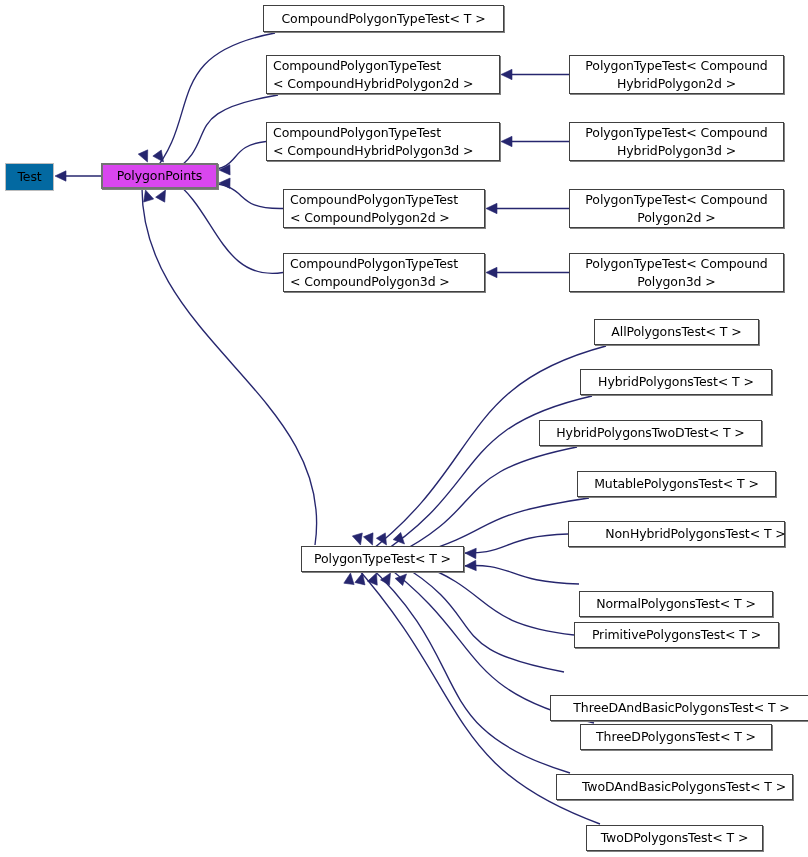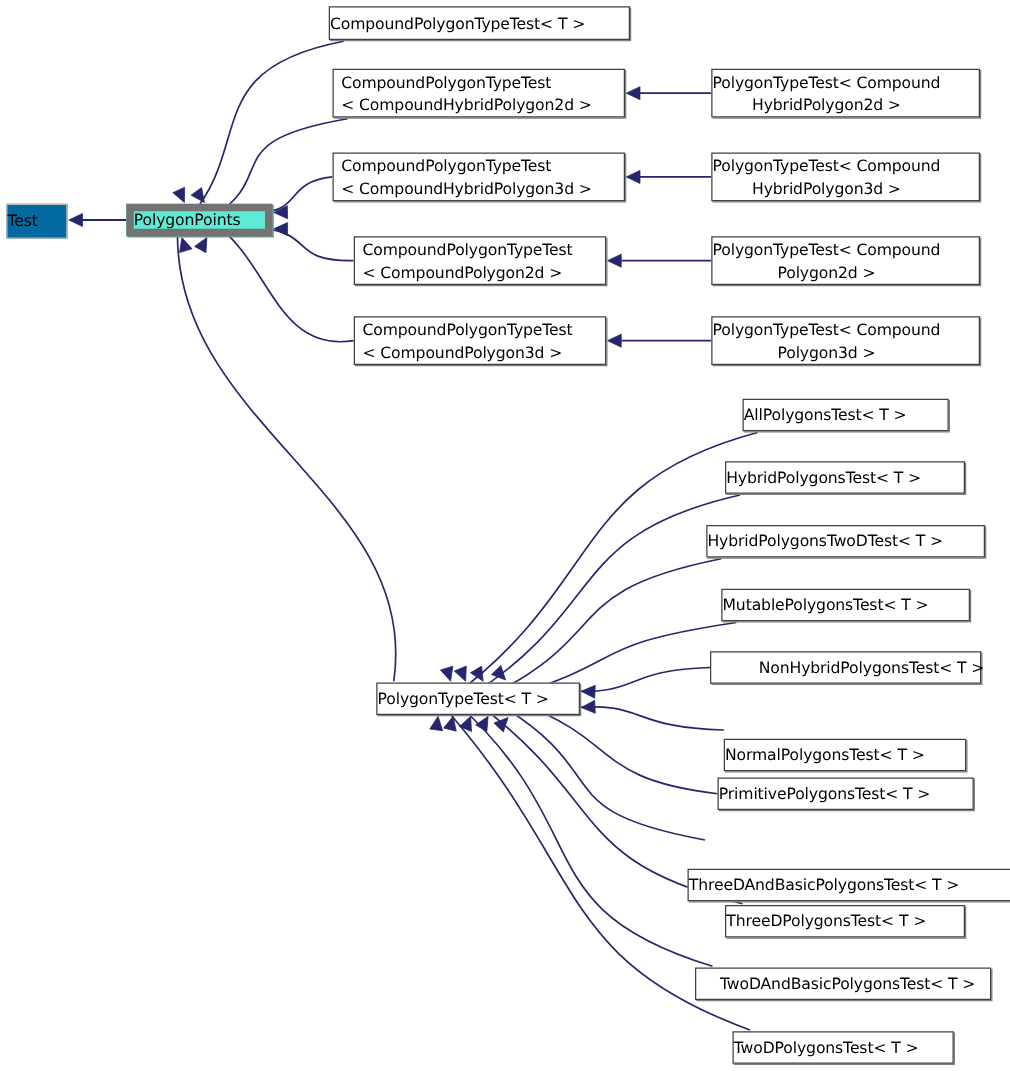--- a/index.html
+++ b/index.html
@@ -24,30 +24,30 @@
     pointer-events: none;
   }
   .node {
     position: absolute;
     box-sizing: border-box;
     background: #ffffff;
     border: 1px solid #404040;
     box-shadow: 1px 1px 0 0 #808080;
     display: flex;
     align-items: center;
-    justify-content: flex-start;
+    justify-content: center;
     font-size: 12.5px;
     color: #000000;
     line-height: 1.42;
     white-space: pre;
     letter-spacing: -0.1px;
   }
   .node.root {
-    background: #5eead4;
-    border: 6px solid #737373;
+    background: #d946ef;
+    border: 2px solid #737373;
   }
   .node.plain {
     border: 1px solid #bdbdbd;
     box-shadow: none;
     background: #0369a1;
   }
   .node.lefttext {
     justify-content: flex-start;
     padding-left: 6px;
   }
@@ -125,21 +125,21 @@
 HybridPolygon2d &gt;</span></div>
       <div class="node" style="left: 569px; top: 122px; width: 215px; height: 39px;"><span class="node-label">PolygonTypeTest&lt; Compound
 HybridPolygon3d &gt;</span></div>
       <div class="node" style="left: 569px; top: 189px; width: 215px; height: 39px;"><span class="node-label">PolygonTypeTest&lt; Compound
 Polygon2d &gt;</span></div>
       <div class="node" style="left: 569px; top: 253px; width: 215px; height: 39px;"><span class="node-label">PolygonTypeTest&lt; Compound
 Polygon3d &gt;</span></div>
       <div class="node" style="left: 301px; top: 546px; width: 163px; height: 26px;"><span class="node-label">PolygonTypeTest&lt; T &gt;</span></div>
       <div class="node" style="left: 594px; top: 319px; width: 165px; height: 26px;"><span class="node-label">AllPolygonsTest&lt; T &gt;</span></div>
       <div class="node" style="left: 580px; top: 369px; width: 192px; height: 26px;"><span class="node-label">HybridPolygonsTest&lt; T &gt;</span></div>
-      <div class="node" style="left: 565px; top: 420px; width: 223px; height: 26px;"><span class="node-label">HybridPolygonsTwoDTest&lt; T &gt;</span></div>
+      <div class="node" style="left: 539px; top: 420px; width: 223px; height: 26px;"><span class="node-label">HybridPolygonsTwoDTest&lt; T &gt;</span></div>
       <div class="node" style="left: 577px; top: 471px; width: 199px; height: 26px;"><span class="node-label">MutablePolygonsTest&lt; T &gt;</span></div>
       <div class="node" style="left: 568px; top: 521px; width: 217px; height: 26px; padding-left: 38px;"><span class="node-label">NonHybridPolygonsTest&lt; T &gt;</span></div>
       <div class="node" style="left: 579px; top: 571px; width: 194px; height: 26px; margin-top: 20px;"><span class="node-label">NormalPolygonsTest&lt; T &gt;</span></div>
       <div class="node" style="left: 574px; top: 622px; width: 205px; height: 26px;"><span class="node-label">PrimitivePolygonsTest&lt; T &gt;</span></div>
       <div class="node" style="left: 550px; top: 695px; width: 263px; height: 26px;"><span class="node-label">ThreeDAndBasicPolygonsTest&lt; T &gt;</span></div>
       <div class="node" style="left: 580px; top: 724px; width: 192px; height: 26px;"><span class="node-label">ThreeDPolygonsTest&lt; T &gt;</span></div>
       <div class="node" style="left: 556px; top: 774px; width: 237px; height: 26px; padding-left: 19px;"><span class="node-label">TwoDAndBasicPolygonsTest&lt; T &gt;</span></div>
       <div class="node" style="left: 586px; top: 825px; width: 177px; height: 26px;"><span class="node-label">TwoDPolygonsTest&lt; T &gt;</span></div>
     </div>
 </div>

